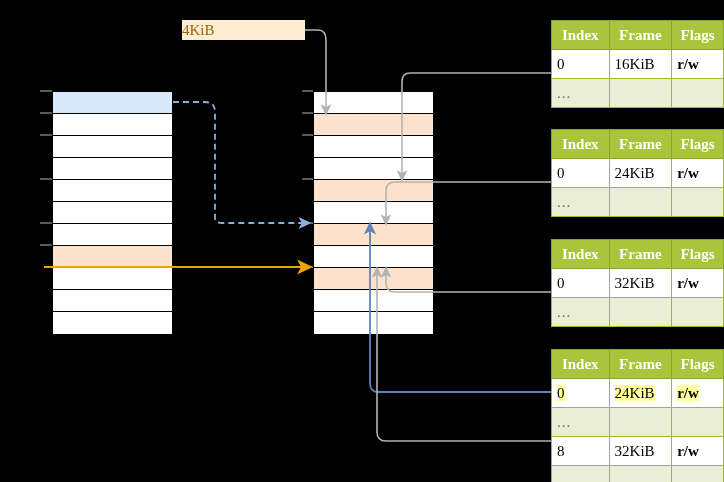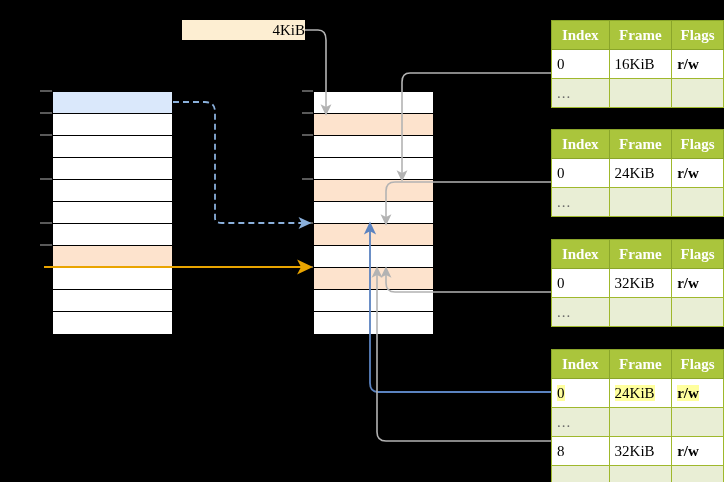--- a/index.html
+++ b/index.html
@@ -8,22 +8,22 @@
   svg.layer{position:absolute;left:0;top:0;width:724px;height:482px;pointer-events:none;}
 
   
   .memcol{position:absolute;border:1px solid #000;box-sizing:border-box;}
   .memrow{box-sizing:border-box;border-bottom:1px solid #000;background:#fff;height:22px;}
   .memrow:last-child{border-bottom:none;}
   .memrow.blue{background:#dae8fb;}
   .memrow.peach{background:#fde3cd;}
 
   
-  .sizelabel{position:absolute;background:#fdeed2;color:#000000;font-size:15px;
-             text-align:right;line-height:20px;box-sizing:border-box;}
+  .sizelabel{position:absolute;background:#fdeed2;color:#a16207;font-size:15px;
+             text-align:left;line-height:20px;box-sizing:border-box;}
 
   
   .ptable{position:absolute;border-collapse:collapse;table-layout:fixed;
           border:1px solid #9fb82c;background:#fff;}
   .ptable th{background:#aac53c;color:#fff;font-weight:bold;font-size:15px;
              text-align:center;border:1px solid #8aa52a;height:28px;padding:0 5px;
              font-family:"Liberation Serif", serif;margin-left:44px;}
   .ptable td{background:#fff;color:#000;font-size:15px;text-align:left;
              border:1px solid #9fb82c;height:28px;padding:0 5px;
              font-family:"Liberation Serif", serif;}

